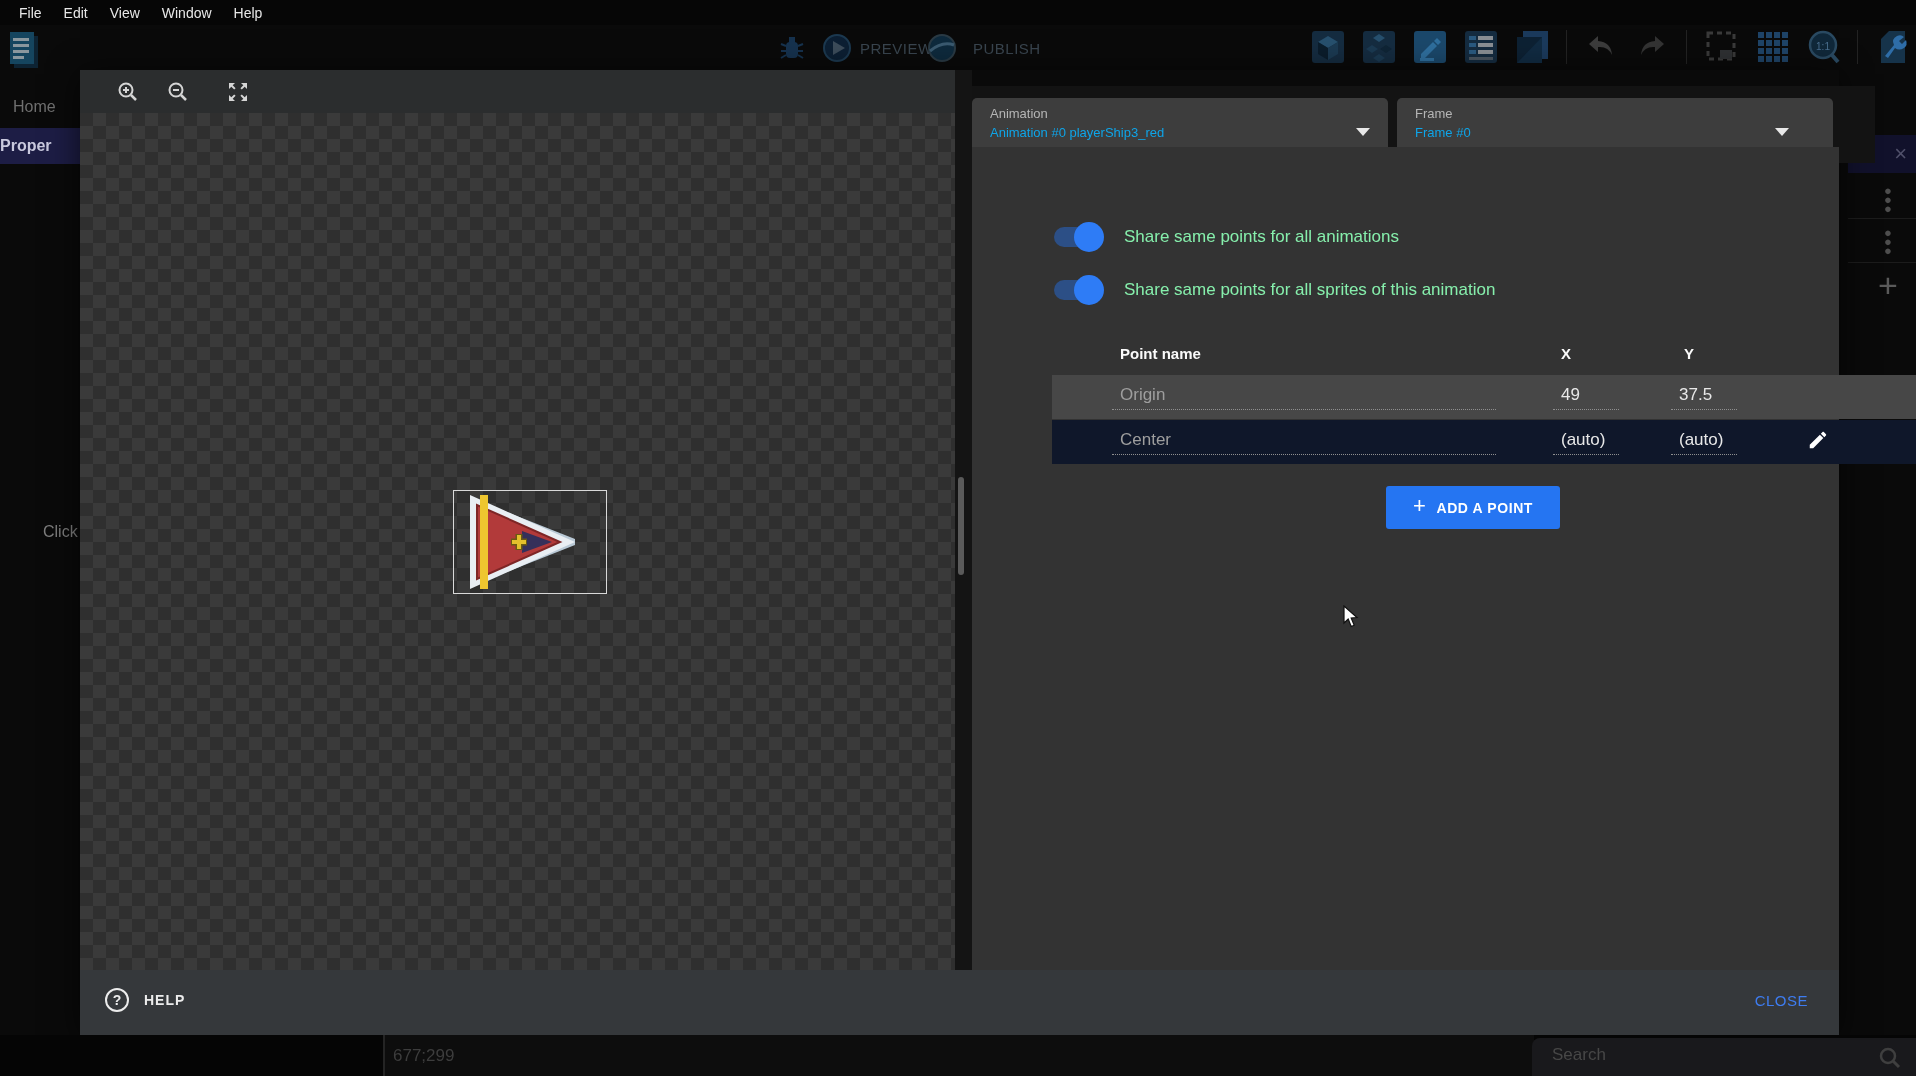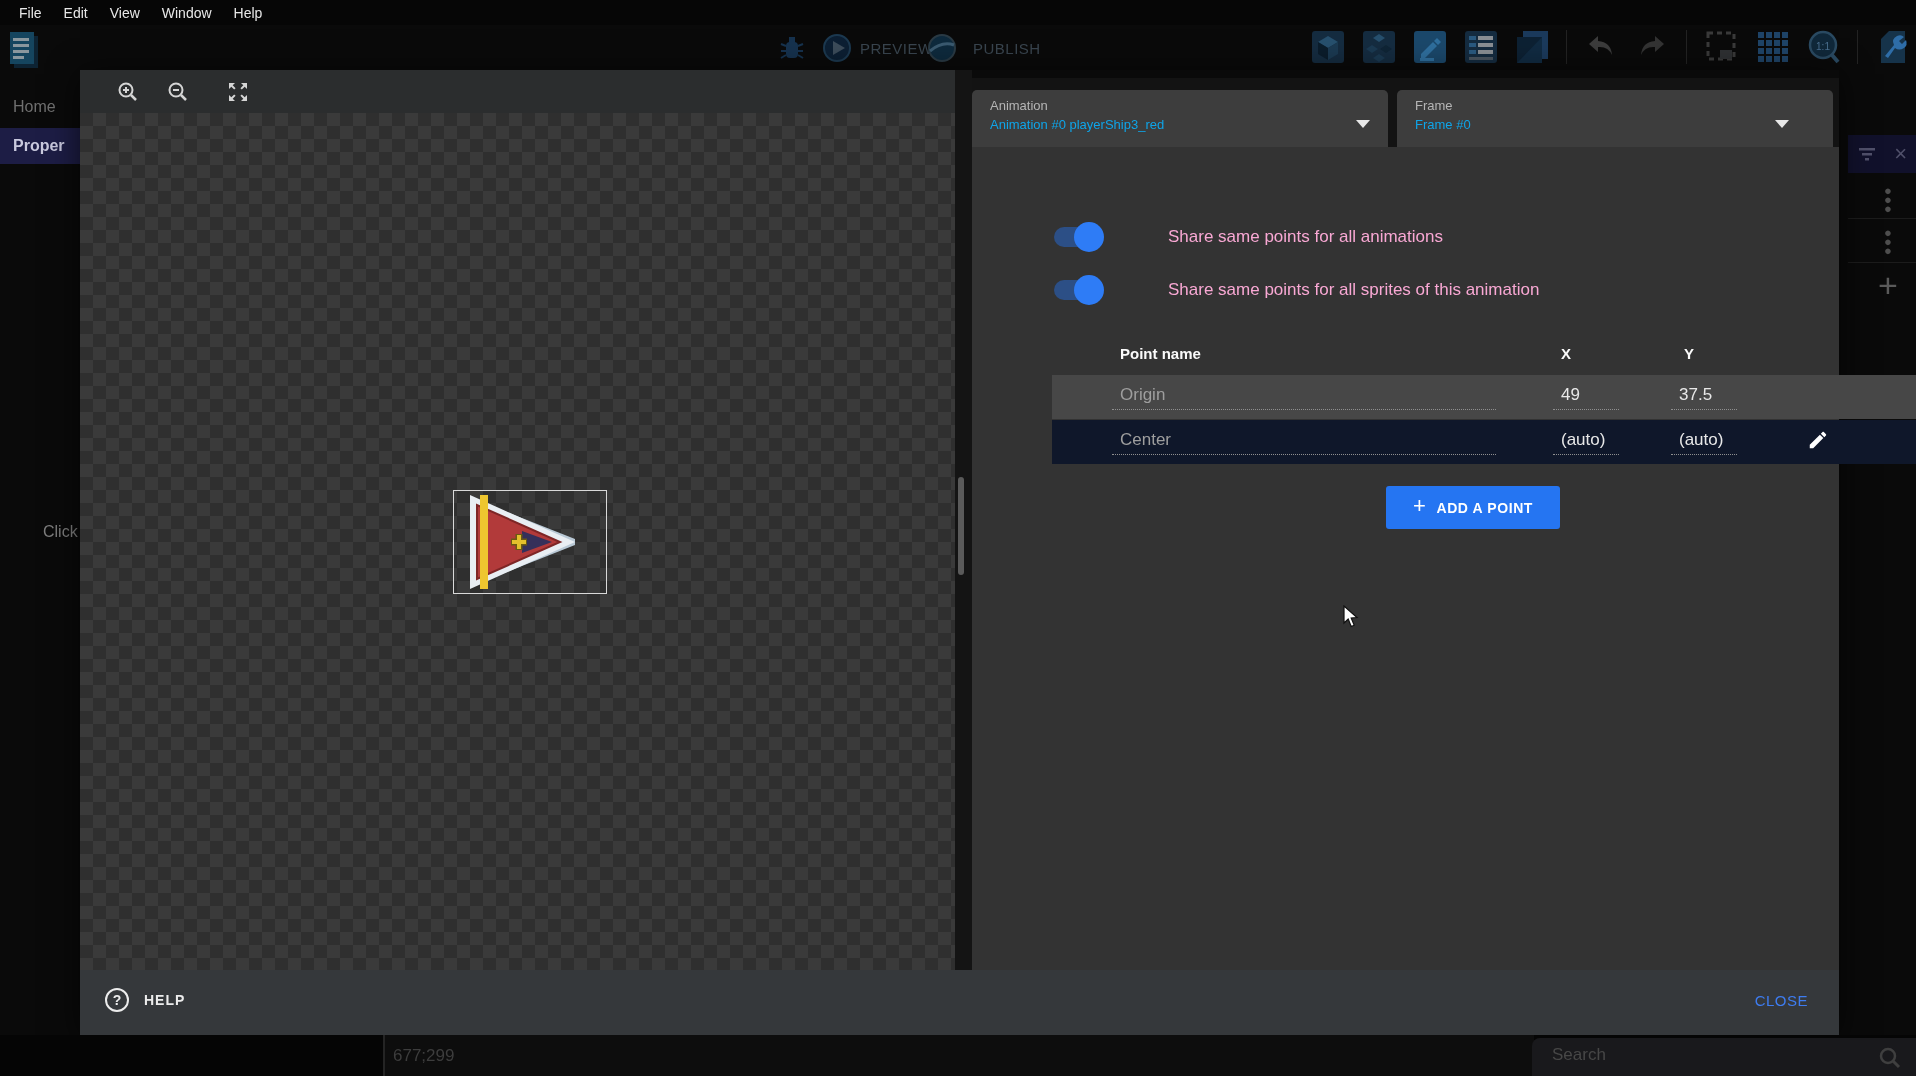--- a/index.html
+++ b/index.html
@@ -11,44 +11,44 @@
   .abs{position:absolute;}
   
   .menubar{left:0;top:0;width:1916px;height:25px;background:#060606;display:flex;align-items:center;padding-left:8px;box-sizing:border-box;gap:0;}
   .menu-item{font-size:14px;color:#e8e8e8;padding:0 11px;cursor:default;}
   
   .tb-label{font-size:15px;color:#39454f;letter-spacing:.5px;}
   .tile{width:34px;height:38px;border-radius:3px;}
   .vsep{width:1px;height:34px;background:#232323;}
   
   .home-tab{font-size:16px;color:#6f6f6f;}
-  .prop-tab{background:#1d1d45;color:#c9c9de;font-size:16px;font-weight:bold;display:flex;align-items:center;padding-left:13px;box-sizing:border-box;overflow:hidden;white-space:nowrap;}
+  .prop-tab{background:#1d1d45;color:#c9c9de;font-size:16px;font-weight:bold;display:flex;align-items:center;box-sizing:border-box;overflow:hidden;white-space:nowrap;}
   .click-text{font-size:16px;color:#7d7d7d;overflow:hidden;white-space:nowrap;}
   
   .dialog{left:80px;top:70px;width:1759px;height:965px;box-shadow:0 4px 30px rgba(0,0,0,.65);}
   .canvas-toolbar{left:0;top:0;width:875px;height:43px;background:#2b2d2e;display:flex;align-items:center;gap:22px;padding-left:34px;box-sizing:border-box;}
   .ct-btn{width:28px;height:28px;display:flex;align-items:center;justify-content:center;cursor:pointer;}
   .checker{
     left:0;top:43px;width:875px;height:857px;background-color:#2f2f2f;
     background-image:linear-gradient(45deg,#3a3a3a 25%,transparent 25%,transparent 75%,#3a3a3a 75%),
                      linear-gradient(45deg,#3a3a3a 25%,transparent 25%,transparent 75%,#3a3a3a 75%);
     background-size:26px 26px;background-position:0 0,13px 13px;
   }
   .gutter{left:875px;top:0;width:17px;height:900px;background:#141414;}
-  .panel-head{left:892px;top:8px;width:867px;height:77px;background:#131313;}
+  .panel-head{left:892px;top:16px;width:867px;height:77px;background:#131313;padding-left:36px;}
   .panel-body{left:892px;top:77px;width:867px;height:823px;background:#333333;}
   .footer{left:0;top:900px;width:1759px;height:65px;background:#35383b;}
   .select{position:absolute;top:12px;height:65px;background:#3d3d3d;border-radius:5px 5px 0 0;border-bottom:2px solid #cfcfcf;box-sizing:border-box;cursor:pointer;}
   .select .lbl{position:absolute;left:18px;top:8px;font-size:13px;color:#b5b5b5;}
   .select .val{position:absolute;left:18px;top:27px;font-size:13px;color:#0ea5e9;}
   .caret{position:absolute;top:30px;width:0;height:0;border-left:7px solid transparent;border-right:7px solid transparent;border-top:8px solid #e8e8e8;}
   .toggle-row{position:absolute;left:82px;display:flex;align-items:center;gap:26px;cursor:pointer;}
   .switch{width:44px;height:20px;border-radius:10px;background:#2c4f86;position:relative;}
   .switch .knob{position:absolute;right:-6px;top:-5px;width:30px;height:30px;border-radius:50%;background:#2e7cf6;}
-  .toggle-lbl{font-size:17px;color:#f9a8d4;margin-left:44px;}
+  .toggle-lbl{font-size:17px;color:#86efac;}
   .th{font-size:15px;font-weight:bold;color:#fafafa;}
   .trow{position:absolute;left:80px;width:843px;height:44px;cursor:pointer;padding-left:38px;}
   .cell{position:absolute;top:10px;font-size:17px;border-bottom:1px dotted #8f8f8f;padding:0 0 4px 8px;box-sizing:border-box;}
   .cell.name{color:#9e9e9e;left:60px;width:384px;}
   .cell.num{color:#e8e8e8;width:66px;}
   .add-btn{position:absolute;left:414px;top:339px;width:174px;height:43px;background:#2575f2;border:none;border-radius:3px;color:#fff;font-family:"Liberation Sans",sans-serif;font-size:14px;font-weight:bold;letter-spacing:.6px;display:flex;align-items:center;justify-content:center;gap:10px;cursor:pointer;}
   .add-btn .plus{font-size:22px;font-weight:normal;margin-top:-3px;}
   .help-wrap{position:absolute;left:24px;top:17px;display:flex;align-items:center;gap:14px;cursor:pointer;}
   .help-text{font-size:14px;font-weight:bold;letter-spacing:1px;color:#ececec;}
   .close-link{position:absolute;right:31px;top:22px;font-size:15px;letter-spacing:.5px;color:#3e7cf0;cursor:pointer;}

